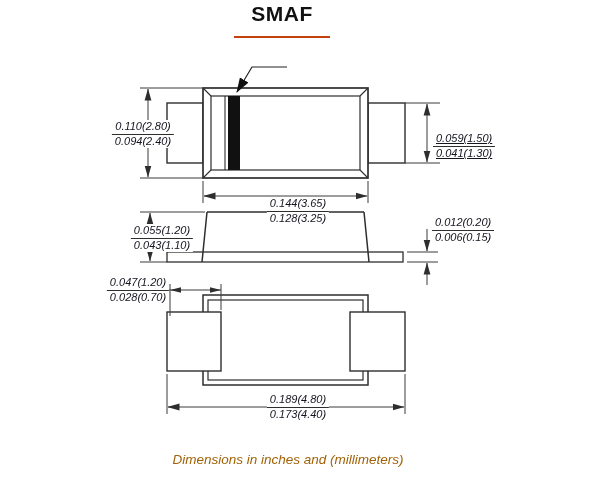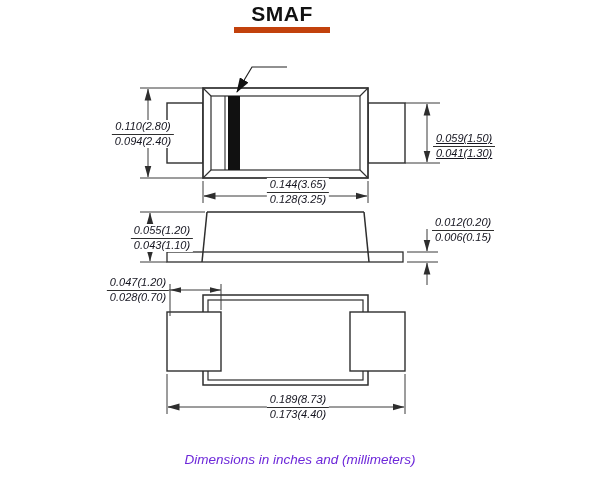--- a/index.html
+++ b/index.html
@@ -2,33 +2,33 @@
 <html><head>
 <meta charset="utf-8">
 <style>
   html,body{margin:0;padding:0;background:#fff;}
   #page{position:relative;width:600px;height:480px;background:#ffffff;overflow:hidden;
         font-family:"Liberation Sans",sans-serif;color:#16161d;}
   #drawing{position:absolute;left:0;top:0;}
 
   .title{position:absolute;left:234px;top:2px;width:96px;text-align:center;
          font-size:21px;font-weight:bold;letter-spacing:.5px;color:#111;
-         border-bottom:6px solid #c2410c;padding-bottom:1px;}
+         border-bottom:2px solid #c2410c;padding-bottom:10px;}
 
   .callout{position:absolute;left:290px;top:58px;font-size:13px;line-height:16px;color:#111;}
 
   .frac{position:absolute;display:inline-flex;flex-direction:column;align-items:center;
         font-size:11px;font-style:italic;line-height:13px;background:#fff;color:#14141f;
         white-space:nowrap;}
   .frac .top{border-bottom:1px solid #2e2e2e;padding:0 3px 1px 3px;}
   .frac .bot{padding:0 3px;}
   .cx{transform:translateX(-50%);margin-left:12px;}
 
-  .footer{position:absolute;left:300px;top:452px;transform:translateX(-50%);
-          font-size:13.5px;font-style:italic;color:#6d28d9;white-space:nowrap;}
+  .footer{position:absolute;left:288px;top:452px;transform:translateX(-50%);
+          font-size:13.5px;font-style:italic;color:#a16207;white-space:nowrap;}
 </style>
 </head>
 <body>
 
 <div id="page">
 
   <svg id="drawing" width="600" height="480" viewBox="0 0 600 480">
     <defs>
       <marker id="arr" viewBox="0 0 12 8" markerWidth="12" markerHeight="8" refX="11.5" refY="4" orient="auto-start-reverse" markerUnits="userSpaceOnUse">
         <path d="M12,4 L0,0.6 L0,7.4 Z" fill="#2e2e2e"></path>
@@ -111,40 +111,40 @@
   <div class="frac cx" style="left:131px;top:120px;">
     <span class="top">0.110(2.80)</span>
     <span class="bot">0.094(2.40)</span>
   </div>
 
   <div class="frac" style="left:433px;top:132px;text-decoration:underline;">
     <span class="top">0.059(1.50)</span>
     <span class="bot">0.041(1.30)</span>
   </div>
 
-  <div class="frac cx" style="left:286px;top:178px;">
+  <div class="frac cx" style="left:286px;top:197px;">
     <span class="top">0.144(3.65)</span>
     <span class="bot">0.128(3.25)</span>
   </div>
 
   <div class="frac cx" style="left:150px;top:224px;">
     <span class="top">0.055(1.20)</span>
     <span class="bot">0.043(1.10)</span>
   </div>
 
   <div class="frac" style="left:432px;top:216px;">
     <span class="top">0.012(0.20)</span>
     <span class="bot">0.006(0.15)</span>
   </div>
 
   <div class="frac cx" style="left:126px;top:276px;">
     <span class="top">0.047(1.20)</span>
     <span class="bot">0.028(0.70)</span>
   </div>
 
   <div class="frac cx" style="left:286px;top:393px;">
-    <span class="top">0.189(8.73)</span>
+    <span class="top">0.189(4.80)</span>
     <span class="bot">0.173(4.40)</span>
   </div>
 
   <div class="footer">Dimensions in inches and (millimeters)</div>
 
 </div>
 
 </body></html>

